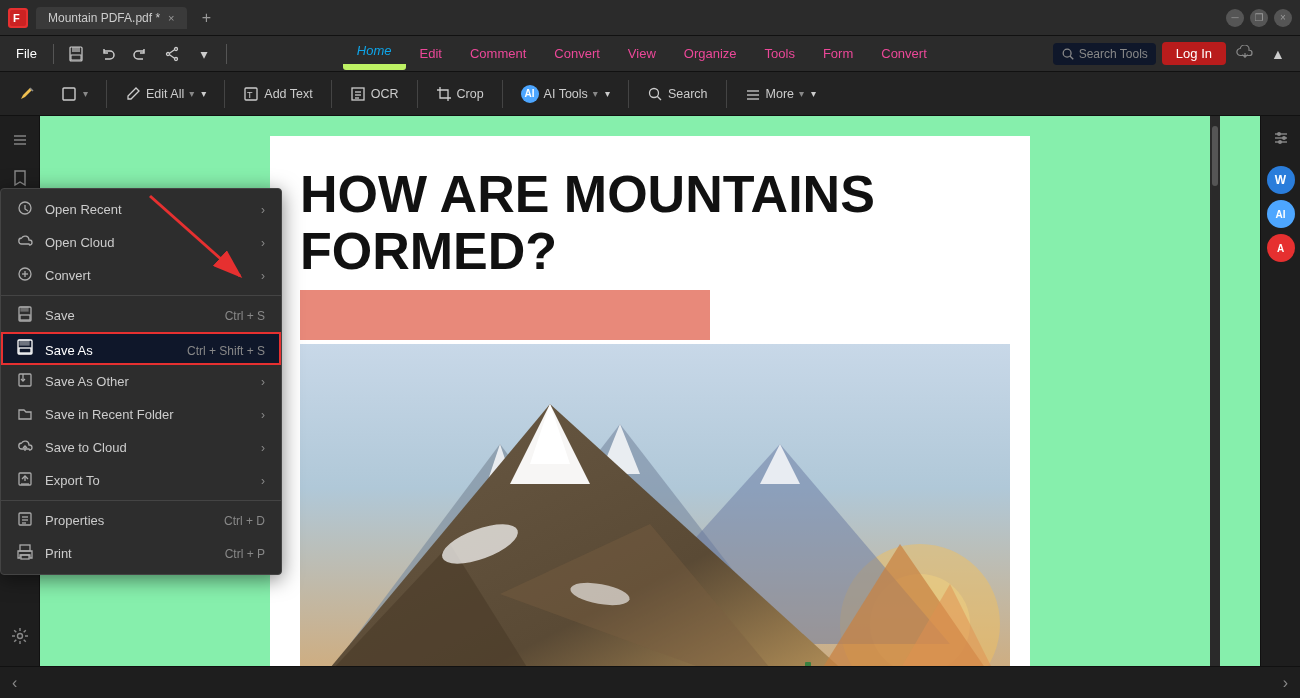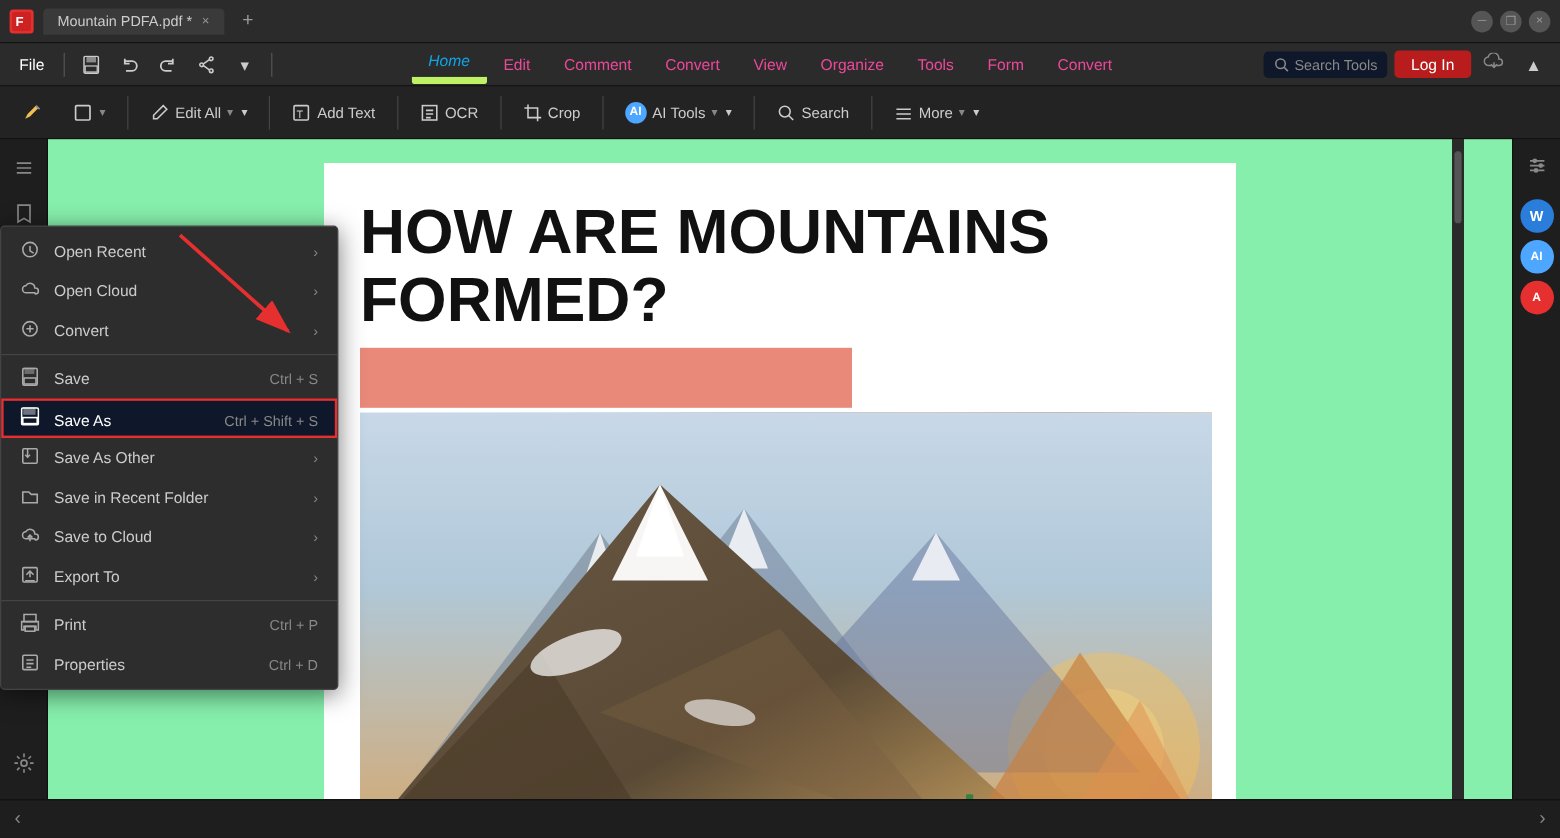--- a/index.html
+++ b/index.html
@@ -713,40 +713,40 @@
           </svg>
       </span>
       <span>Export To</span>
       <span class="arrow">›</span>
     </div>
     <div class="menu-divider"></div>
 
     <div class="menu-item">
       <span class="menu-item-icon">
         <svg width="16" height="16" viewBox="0 0 16 16" fill="none" stroke="#aaa" stroke-width="1.3">
-            <rect x="3" y="1" width="10" height="6"></rect>
-            <path d="M3 7H1v7h2v-3h10v3h2V7H3z"></path>
-            <rect x="4" y="11" width="8" height="4"></rect>
-          </svg>
-      </span>
-      <span>Print</span>
-      <span class="shortcut">Ctrl + P</span>
-    </div>
-
-    <div class="menu-item">
-      <span class="menu-item-icon">
-        <svg width="16" height="16" viewBox="0 0 16 16" fill="none" stroke="#aaa" stroke-width="1.3">
             <rect x="2" y="2" width="12" height="12" rx="1"></rect>
             <line x1="5" y1="6" x2="11" y2="6"></line>
             <line x1="5" y1="9" x2="11" y2="9"></line>
             <line x1="5" y1="12" x2="9" y2="12"></line>
           </svg>
       </span>
       <span>Properties</span>
       <span class="shortcut">Ctrl + D</span>
+    </div>
+
+    <div class="menu-item">
+      <span class="menu-item-icon">
+        <svg width="16" height="16" viewBox="0 0 16 16" fill="none" stroke="#aaa" stroke-width="1.3">
+            <rect x="3" y="1" width="10" height="6"></rect>
+            <path d="M3 7H1v7h2v-3h10v3h2V7H3z"></path>
+            <rect x="4" y="11" width="8" height="4"></rect>
+          </svg>
+      </span>
+      <span>Print</span>
+      <span class="shortcut">Ctrl + P</span>
     </div>
 
   </div>
 
   <div class="pdf-area">
 
     <svg class="red-arrow" viewBox="0 0 200 150">
       <defs>
         <marker id="arrowhead" markerWidth="10" markerHeight="7" refX="9" refY="3.5" orient="auto">
           <polygon points="0 0, 10 3.5, 0 7" fill="#e63030"></polygon>

